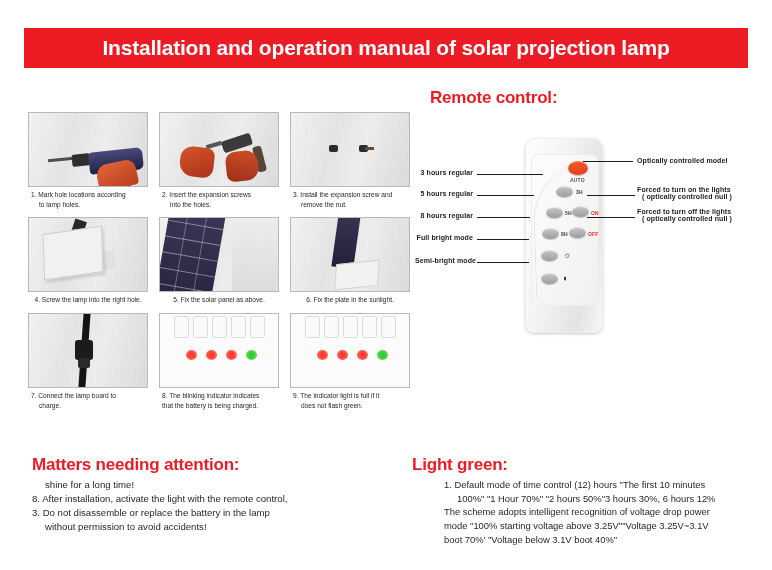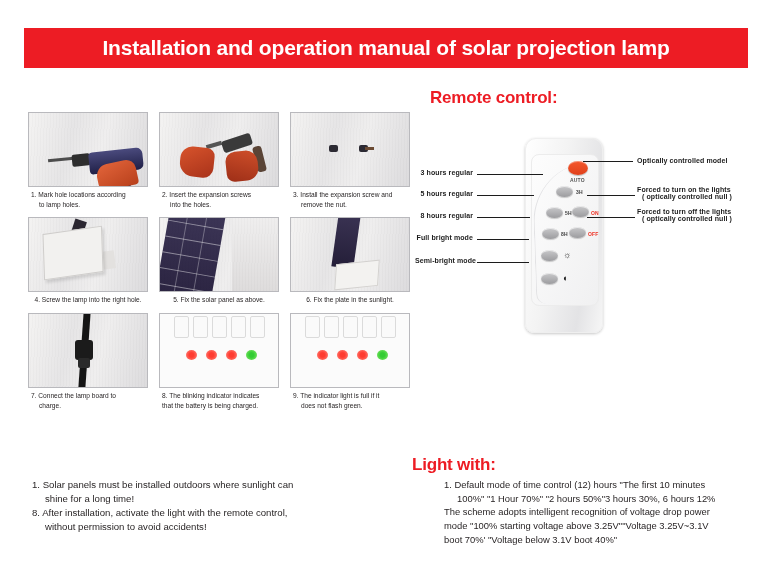--- a/index.html
+++ b/index.html
@@ -170,21 +170,22 @@
 </head>
 <body>
 
 <div class="page">
 
   <div class="header-bar">
     <div class="header-title">Installation and operation manual of solar projection lamp</div>
   </div>
 
   <div class="sec-head" id="h-remote">Remote control:</div>
-  <div class="sec-head" id="h-lightmode">Light with:</div>
+  <div class="sec-head" id="h-matters">Matters needing attention:</div>
+  <div class="sec-head" id="h-lightmode">Light green:</div>
 
   <div class="steps-grid">
 
     <div class="step-cell">
       <div class="photo">
         <div class="wallbg"></div>
           <div class="grain"></div>
         <div class="drill-bit"></div>
           <div class="drill-chuck"></div>
         <div class="drill-body"></div>
@@ -388,23 +389,23 @@
       <span>Forced to turn on the lights</span>
       <span class="l2">( optically controlled null )</span>
     </div>
     <div class="lbl right" style="left:222px;top:78px;">
       <span>Forced to turn off the lights</span>
       <span class="l2">( optically controlled null )</span>
     </div>
   </div>
 
   <div class="body-list" id="matters-body">
-    <span class="bl">1. Solar panels must be installed outdoors where sunlight can</span>
     <span class="bl ind">shine for a long time!</span>
     <span class="bl">8. After installation, activate the light with the remote control,</span>
+    <span class="bl">3. Do not disassemble or replace the battery in the lamp</span>
     <span class="bl ind">without permission to avoid accidents!</span>
   </div>
 
   <div class="body-list" id="light-body">
     <span class="bl">1. Default mode of time control (12) hours "The first 10 minutes</span>
     <span class="bl ind">100%" "1 Hour 70%" "2 hours 50%"3 hours 30%, 6 hours 12%</span>
     <span class="bl">The scheme adopts intelligent recognition of voltage drop power</span>
     <span class="bl">mode "100% starting voltage above 3.25V""Voltage 3.25V~3.1V</span>
     <span class="bl">boot 70%' "Voltage below 3.1V boot 40%"</span>
   </div>

